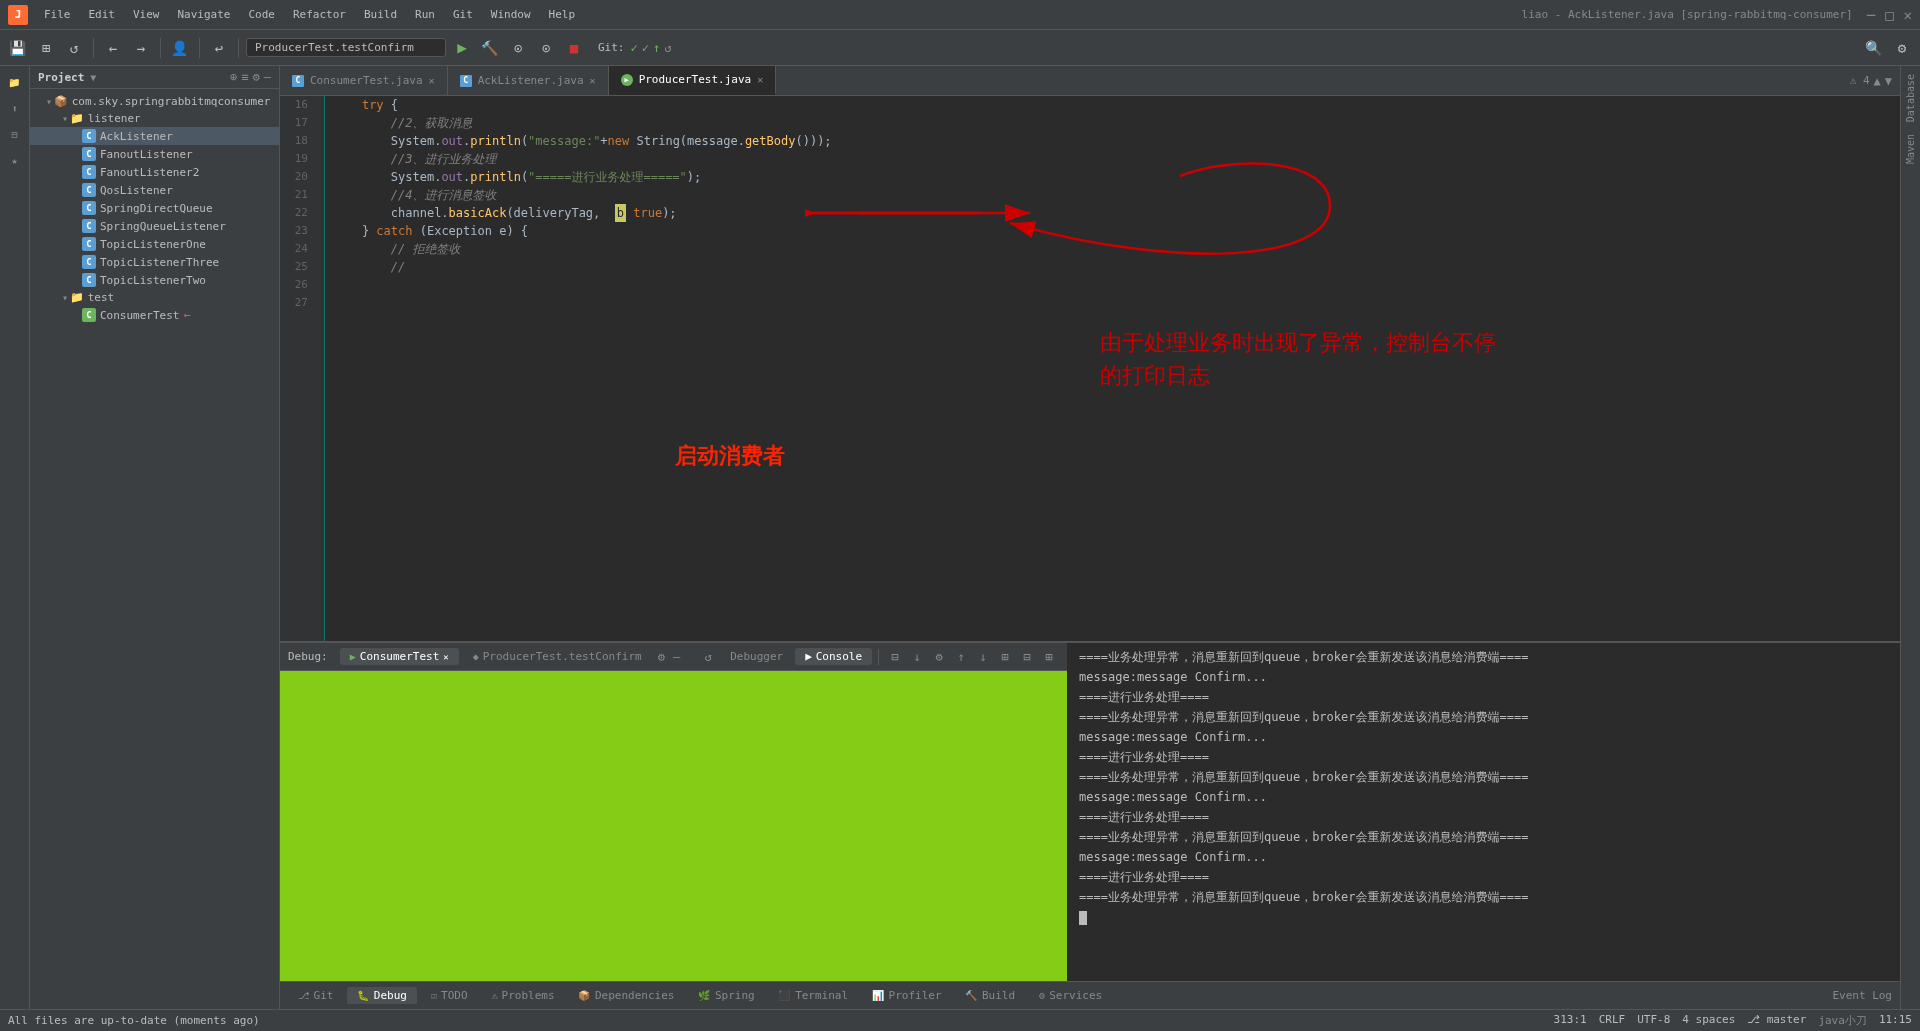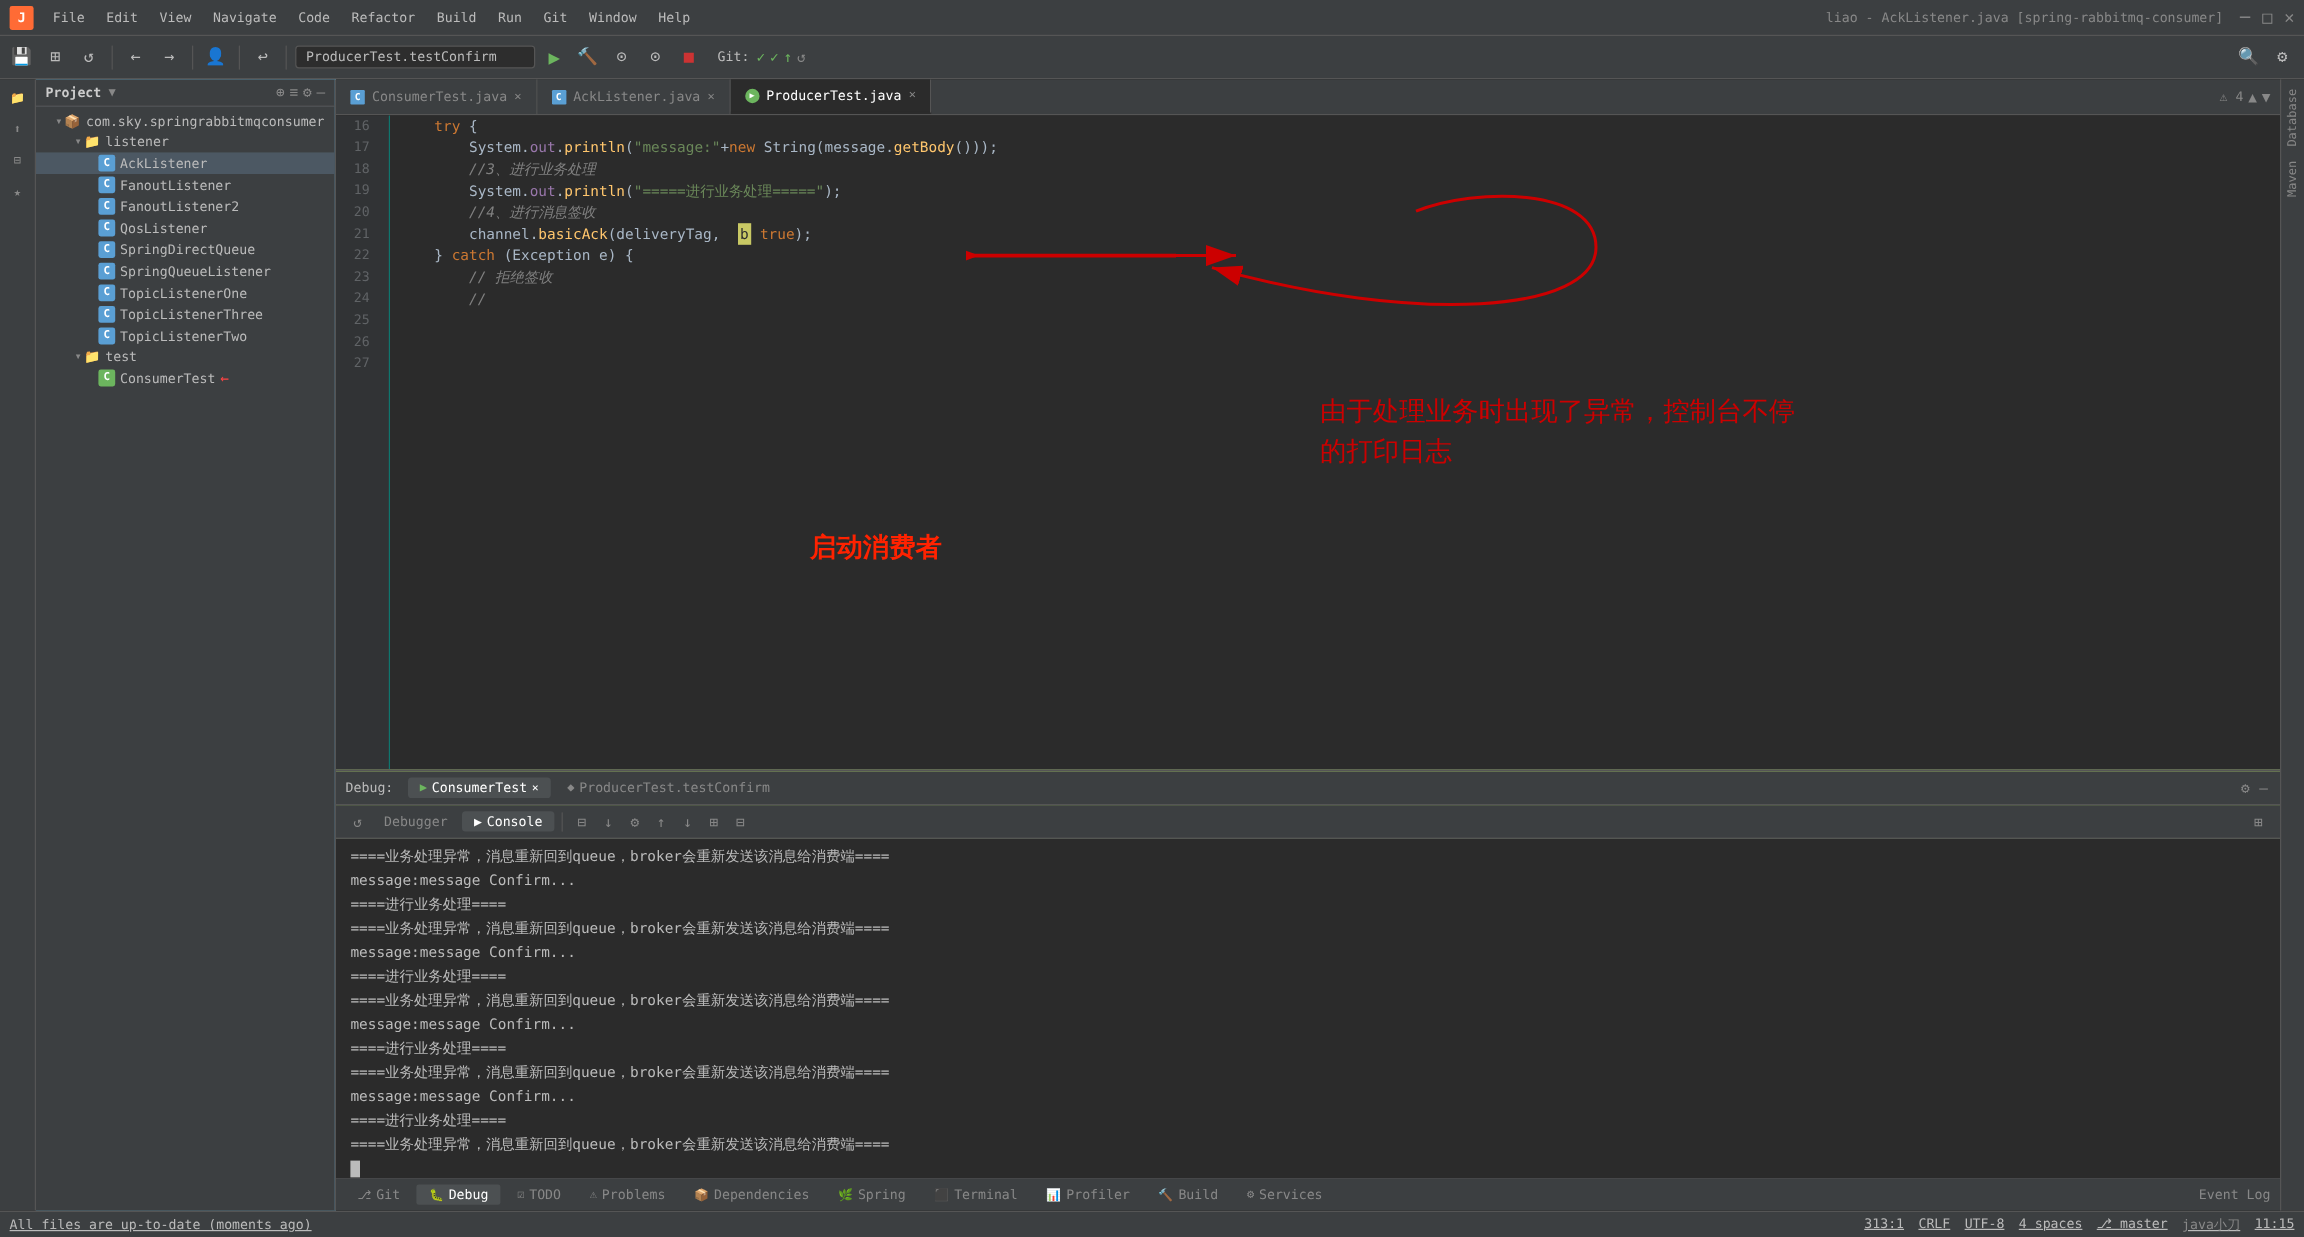--- a/index.html
+++ b/index.html
@@ -235,24 +235,24 @@
     .kw { color: #cc7832; }
     .str { color: #6a8759; }
     .num { color: #6897bb; }
     .comment { color: #808080; font-style: italic; }
     .fn { color: #ffc66d; }
     .plain { color: #a9b7c6; }
 
     
     .bottom-panel {
       height: 340px;
-      background: #bef264;
+      background: #84cc16;
       border-top: 2px solid #555;
       display: flex;
-      flex-direction: column;
+      flex-direction: row;
     }
     .bottom-tabs-bar {
       display: flex;
       align-items: center;
       background: #3c3f41;
       border-bottom: 1px solid #555;
       height: 28px;
       padding: 0 8px;
       gap: 4px;
     }
@@ -315,21 +315,20 @@
     .statusbar {
       height: 22px;
       background: #3c3f41;
       border-top: 1px solid #555;
       display: flex;
       align-items: center;
       padding: 0 8px;
       font-size: 11px;
       color: #bbbbbb;
       gap: 12px;
-      text-decoration: underline;
     }
     .statusbar-right { margin-left: auto; display: flex; gap: 12px; }
 
     
     .bottom-tabs-row {
       display: flex;
       align-items: center;
       background: #3c3f41;
       height: 28px;
       border-top: 1px solid #555;
@@ -559,20 +558,23 @@
           <div class="line-number">25</div>
           <div class="line-number">26</div>
           <div class="line-number">27</div>
         </div>
 
         <div class="code-content">
           <div class="code-line">
             <span class="plain">    </span><span class="kw">try</span><span class="plain"> {</span>
           </div>
           <div class="code-line">
+            <span class="plain">        </span><span class="comment">//2、获取消息</span>
+          </div>
+          <div class="code-line">
             <span class="plain">        System.</span><span class="kw" style="color:#9876aa;">out</span><span class="plain">.</span><span class="fn">println</span><span class="plain">(</span><span class="str">"message:"</span><span class="plain">+</span><span class="kw">new</span><span class="plain"> String(message.</span><span class="fn">getBody</span><span class="plain">()));</span>
           </div>
           <div class="code-line">
             <span class="plain">        </span><span class="comment">//3、进行业务处理</span>
           </div>
           <div class="code-line">
             <span class="plain">        System.</span><span class="kw" style="color:#9876aa;">out</span><span class="plain">.</span><span class="fn">println</span><span class="plain">(</span><span class="str">"=====进行业务处理====="</span><span class="plain">);</span>
           </div>
           <div class="code-line">
             <span class="plain">        </span><span class="comment">//4、进行消息签收</span>

